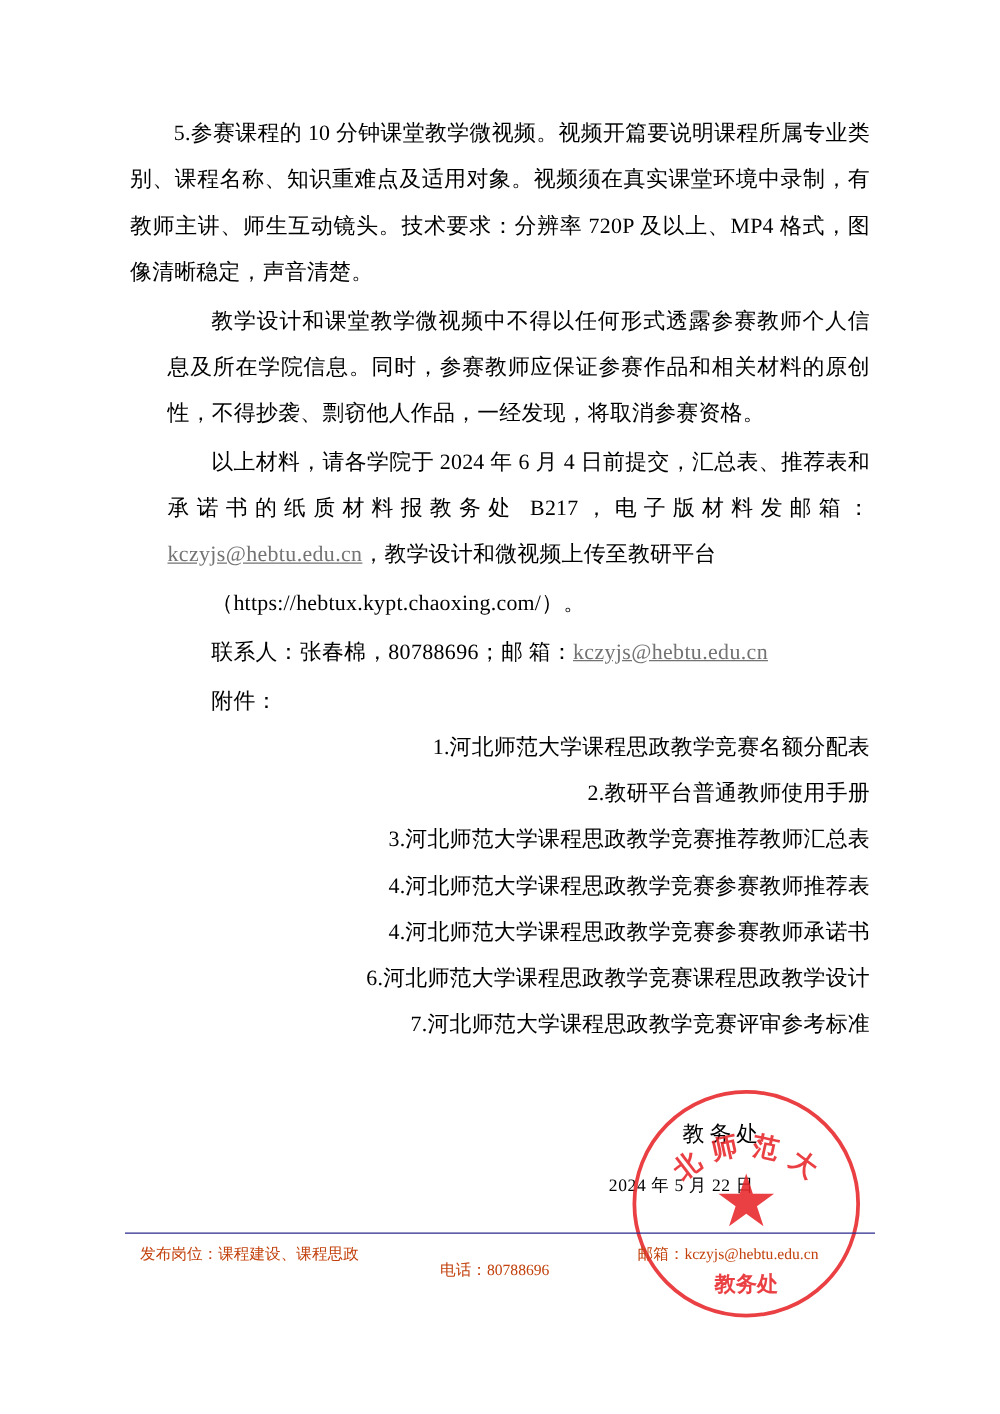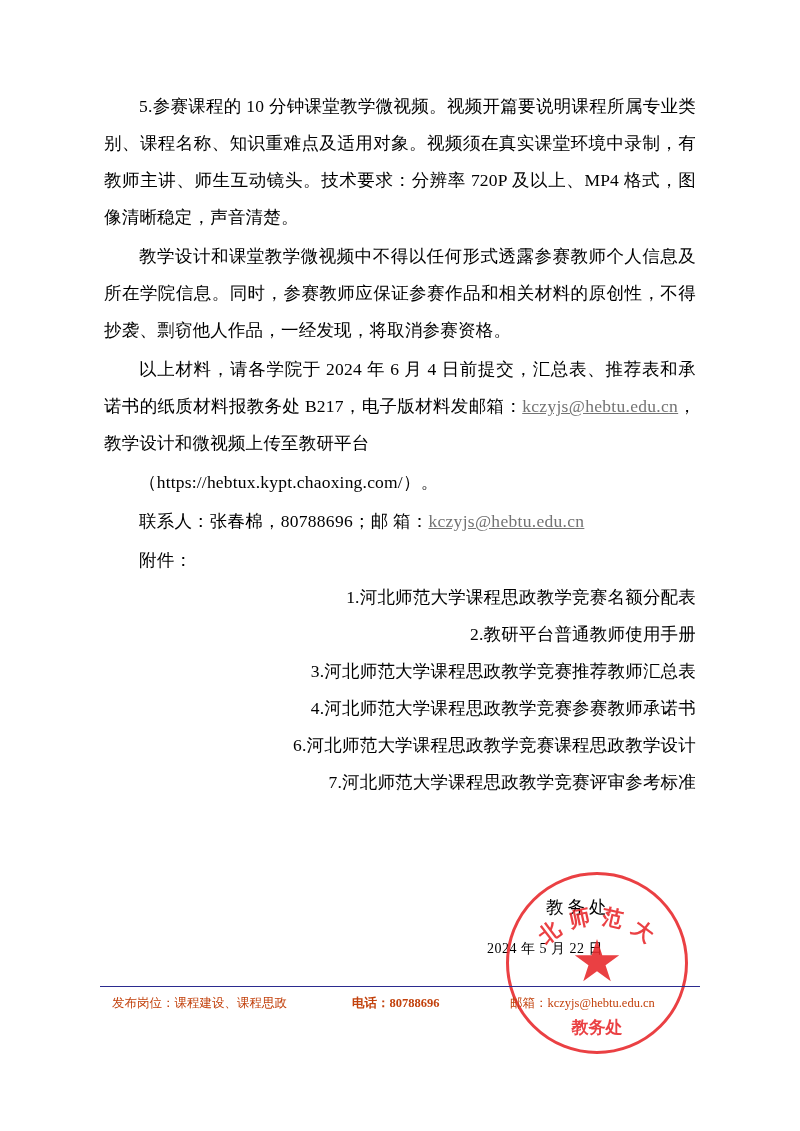--- a/index.html
+++ b/index.html
@@ -36,20 +36,21 @@
     font-size: 17.5px;
     line-height: 37px;
     text-align: justify;
     text-justify: inter-ideograph;
     text-indent: 2em;
     letter-spacing: 0.2px;
   }
 
   p.para + p.para {
     margin-top: 2px;
+    margin-left: 30px;
   }
 
   .noindent {
     text-indent: 0;
   }
 
   .link {
     color: #737373;
     text-decoration: underline;
     font-family: "Liberation Serif", serif;
@@ -157,21 +158,21 @@
   .footer {
     position: absolute;
     left: 100px;
     top: 992px;
     width: 600px;
     height: 24px;
     font-size: 12.5px;
     color: #c2410c;
   }
   .footer .f1 { position: absolute; left: 12px;  top: 3px; }
-  .footer .f2 { position: absolute; left: 252px; top: 3px; font-weight: bold; }
+  .footer .f2 { position: absolute; left: 252px; top: 16px; }
   .footer .f3 { position: absolute; left: 410px; top: 3px; }
 </style>
 </head>
 <body>
 
 <div class="page">
 
   <div class="content">
 
     <p class="para">5.参赛课程的 10 分钟课堂教学微视频。视频开篇要说明课程所属专业类别、课程名称、知识重难点及适用对象。视频须在真实课堂环境中录制，有教师主讲、师生互动镜头。技术要求：分辨率 720P 及以上、MP4 格式，图像清晰稳定，声音清楚。</p>
@@ -183,20 +184,21 @@
     <p class="para noindent mono">（https://hebtux.kypt.chaoxing.com/）。</p>
 
     <p class="para contact-line"><span>联系人：</span><span>张春棉</span><span>，</span><span class="mono">80788696</span><span>；</span><span>邮  箱：</span><a class="link mono" href="#">kczyjs@hebtu.edu.cn</a></p>
 
     <p class="para attach-head">附件：</p>
 
     <ul class="attach-list">
       <li>1.河北师范大学课程思政教学竞赛名额分配表</li>
       <li>2.教研平台普通教师使用手册</li>
       <li>3.河北师范大学课程思政教学竞赛推荐教师汇总表</li>
+      <li>4.河北师范大学课程思政教学竞赛参赛教师推荐表</li>
       <li>4.河北师范大学课程思政教学竞赛参赛教师承诺书</li>
       <li>6.河北师范大学课程思政教学竞赛课程思政教学设计</li>
       <li>7.河北师范大学课程思政教学竞赛评审参考标准</li>
     </ul>
 
   </div>
 
   <div class="dept-line">教务处</div>
   <div class="date-line">2024 年 5 月 22 日</div>
 

